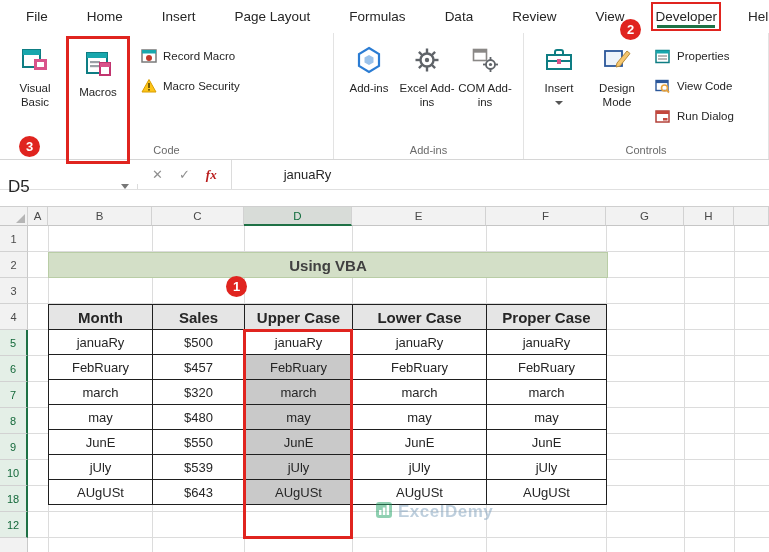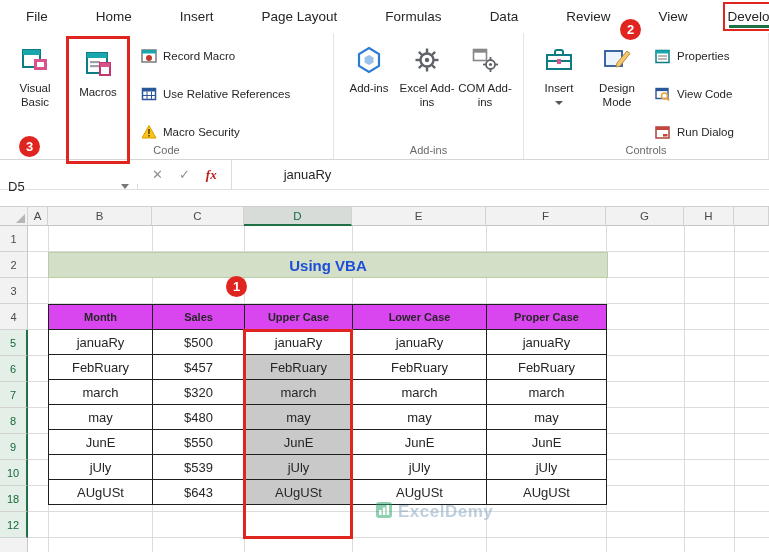--- a/index.html
+++ b/index.html
@@ -3,52 +3,52 @@
 <meta charset="utf-8">
 <style>
   * { box-sizing: border-box; }
   html, body { margin:0; padding:0; background:#fff; }
   #app {
     position:relative; width:769px; height:552px; overflow:hidden;
     font-family:"Liberation Sans", sans-serif; color:#262626; background:#fff;
   }
 
   
-  .tabsbar { height:33px; display:flex; align-items:center; padding:0 10px 0 14px; gap:24px; background:#fff; }
+  .tabsbar { height:33px; display:flex; align-items:center; padding:0 10px 0 14px; gap:15px; background:#fff; }
   .tab { padding:7px 12px; font-size:13.5px; white-space:nowrap; }
   .tab-dev { position:relative; border:2px solid #e0241f; padding:5px 2px; }
   .tab-dev::after { content:""; position:absolute; left:4px; right:4px; bottom:1px; height:3px; background:#1e7145; }
 
   
   .ribbon { position:relative; height:127px; display:flex; background:#fff; border-bottom:1px solid #d6d6d6; }
   .rgroup { position:relative; display:flex; align-items:flex-start; padding:2px 6px 18px 6px; border-right:1px solid #e3e3e3; }
   .g-code { width:334px; }
   .g-addins { width:190px; }
   .g-controls { flex:1; }
   .rgroup-label { position:absolute; bottom:3px; left:0; right:0; text-align:center; font-size:11px; color:#6a6a6a; }
   .bigbtn { width:58px; height:100px; display:flex; flex-direction:column; align-items:center; padding-top:8px; gap:4px;
             font-size:11.5px; line-height:14px; text-align:center; cursor:default; }
   .bigbtn .icon { height:34px; display:flex; align-items:center; justify-content:center; }
   .red-box { border:3px solid #e0241f; margin:1px 2px 0 2px; }
   .red-box .bigbtn { height:122px; }
-  .smallcol { display:flex; flex-direction:column; margin-left:8px; padding-top:10px; gap:16px; }
+  .smallcol { display:flex; flex-direction:column; margin-left:8px; padding-top:10px; gap:8px; }
   .smallbtn { display:flex; align-items:center; gap:6px; height:22px; font-size:11.5px; white-space:nowrap; }
   .sicon { width:17px; display:flex; justify-content:center; }
   .chev { width:0; height:0; border-left:4px solid transparent; border-right:4px solid transparent; border-top:4px solid #555; margin-top:2px; }
 
   
   .badge { position:absolute; width:21px; height:21px; border-radius:50%; background:#e0241f; color:#fff;
            font-size:13px; font-weight:bold; display:flex; align-items:center; justify-content:center; z-index:40; }
   #badge2 { left:620px; top:19px; }
   #badge3 { left:19px; top:136px; }
   #badge1 { left:226px; top:276px; }
 
   
   .fbar { height:30px; display:flex; align-items:stretch; background:#fff; border-bottom:1px solid #e0e0e0; }
-  .namebox { width:138px; display:flex; align-items:center; padding:0 8px; font-size:13px; border-right:1px solid #dcdcdc;margin-top:24px; }
+  .namebox { width:138px; display:flex; align-items:center; padding:0 8px; font-size:17px; border-right:1px solid #dcdcdc;margin-top:24px; }
   .nb-chev { margin-left:auto; width:0; height:0; border-left:4px solid transparent; border-right:4px solid transparent; border-top:5px solid #777; }
   .fbtns { display:flex; align-items:center; padding:0 6px; border-right:1px solid #dcdcdc; }
   .fbtn { padding:0 8px; font-size:13px; color:#8f8f8f; }
   .fx { font-family:"Liberation Serif", serif; font-style:italic; font-weight:bold; color:#b91c1c; }
   .fcontent { flex:1; display:flex; align-items:center; padding-left:52px; font-size:13px; }
 
   .gapstrip { height:16px; background:#fff; }
 
   
   .sheet { height:346px; }
@@ -73,24 +73,24 @@
       linear-gradient(#dcdcdc,#dcdcdc), linear-gradient(#dcdcdc,#dcdcdc),
       linear-gradient(#dcdcdc,#dcdcdc), linear-gradient(#dcdcdc,#dcdcdc),
       linear-gradient(#dcdcdc,#dcdcdc), linear-gradient(#dcdcdc,#dcdcdc),
       repeating-linear-gradient(to bottom, transparent 0, transparent 25px, #dcdcdc 25px, #dcdcdc 26px);
     background-size:1px 100%,1px 100%,1px 100%,1px 100%,1px 100%,1px 100%,1px 100%,1px 100%,100% 26px;
     background-position:20px 0,124px 0,216px 0,324px 0,458px 0,578px 0,656px 0,706px 0,0 0;
     background-repeat:no-repeat,no-repeat,no-repeat,no-repeat,no-repeat,no-repeat,no-repeat,no-repeat,repeat;
   }
   .titleband { position:absolute; left:20px; top:26px; width:560px; height:26px; background:#d3dfc7;
                border:1px solid #b9cda6; display:flex; align-items:center; justify-content:center;
-               font-size:15px; font-weight:bold; color:#1d4ed8; z-index:2; }
+               font-size:15px; font-weight:bold; color:#404040; z-index:2; }
   .datatable { position:absolute; left:20px; top:78px; border-collapse:collapse; z-index:3; background:#fff; }
   .datatable th, .datatable td { border:1px solid #1f1f1f; height:25px; padding:0 4px; text-align:center; font-size:13px; }
-  .datatable thead th { background:#d946ef; font-weight:bold; font-size:11px; }
+  .datatable thead th { background:#e5e5e5; font-weight:bold; font-size:15px; }
   .datatable td { background:#fff; }
   td.selcol { background:#c9c9c9; }
   td.selcol.active { background:#ffffff; }
   .selbox { position:absolute; left:215px; top:103px; width:110px; height:210px; border:3px solid #e0241f; z-index:6; pointer-events:none; }
   .watermark { position:absolute; left:348px; top:276px; display:flex; align-items:center; gap:6px; opacity:0.5; z-index:5; }
   .wm-text { font-size:17px; font-weight:bold; color:#7fa0bd; letter-spacing:0.5px;text-align:right; }
 </style>
 </head>
 <body>
 
@@ -143,32 +143,20 @@
       <div class="smallcol">
         <div class="smallbtn">
           <span class="sicon">
             <svg width="16" height="16" viewBox="0 0 16 16">
               <rect x="1" y="2" width="14" height="12" fill="#fff" stroke="#7a7a7a" stroke-width="1.5"></rect>
               <rect x="1" y="2" width="14" height="3.5" fill="#18a7ad"></rect>
               <circle cx="8" cy="10" r="3" fill="#c0392b"></circle>
             </svg>
           </span>
           <span>Record Macro</span>
-        </div>
-        <div class="smallbtn">
-          <span class="sicon">
-            <svg width="16" height="16" viewBox="0 0 16 16">
-              <rect x="1.5" y="2.5" width="13" height="11" fill="#fff" stroke="#2b579a" stroke-width="1.5"></rect>
-              <rect x="1.5" y="2.5" width="13" height="3" fill="#2b579a"></rect>
-              <line x1="6" y1="5.5" x2="6" y2="13.5" stroke="#2b579a"></line>
-              <line x1="10.5" y1="5.5" x2="10.5" y2="13.5" stroke="#2b579a"></line>
-              <line x1="1.5" y1="9.5" x2="14.5" y2="9.5" stroke="#2b579a"></line>
-            </svg>
-          </span>
-          <span>Use Relative References</span>
         </div>
         <div class="smallbtn">
           <span class="sicon">
             <svg width="16" height="16" viewBox="0 0 16 16">
               <path d="M8 1.5 L15 14 H1 Z" fill="#fdc418" stroke="#d99e00" stroke-width="1"></path>
               <rect x="7.2" y="5" width="1.6" height="5" fill="#5a4500"></rect>
               <rect x="7.2" y="11" width="1.6" height="1.6" fill="#5a4500"></rect>
             </svg>
           </span>
           <span>Macro Security</span>

